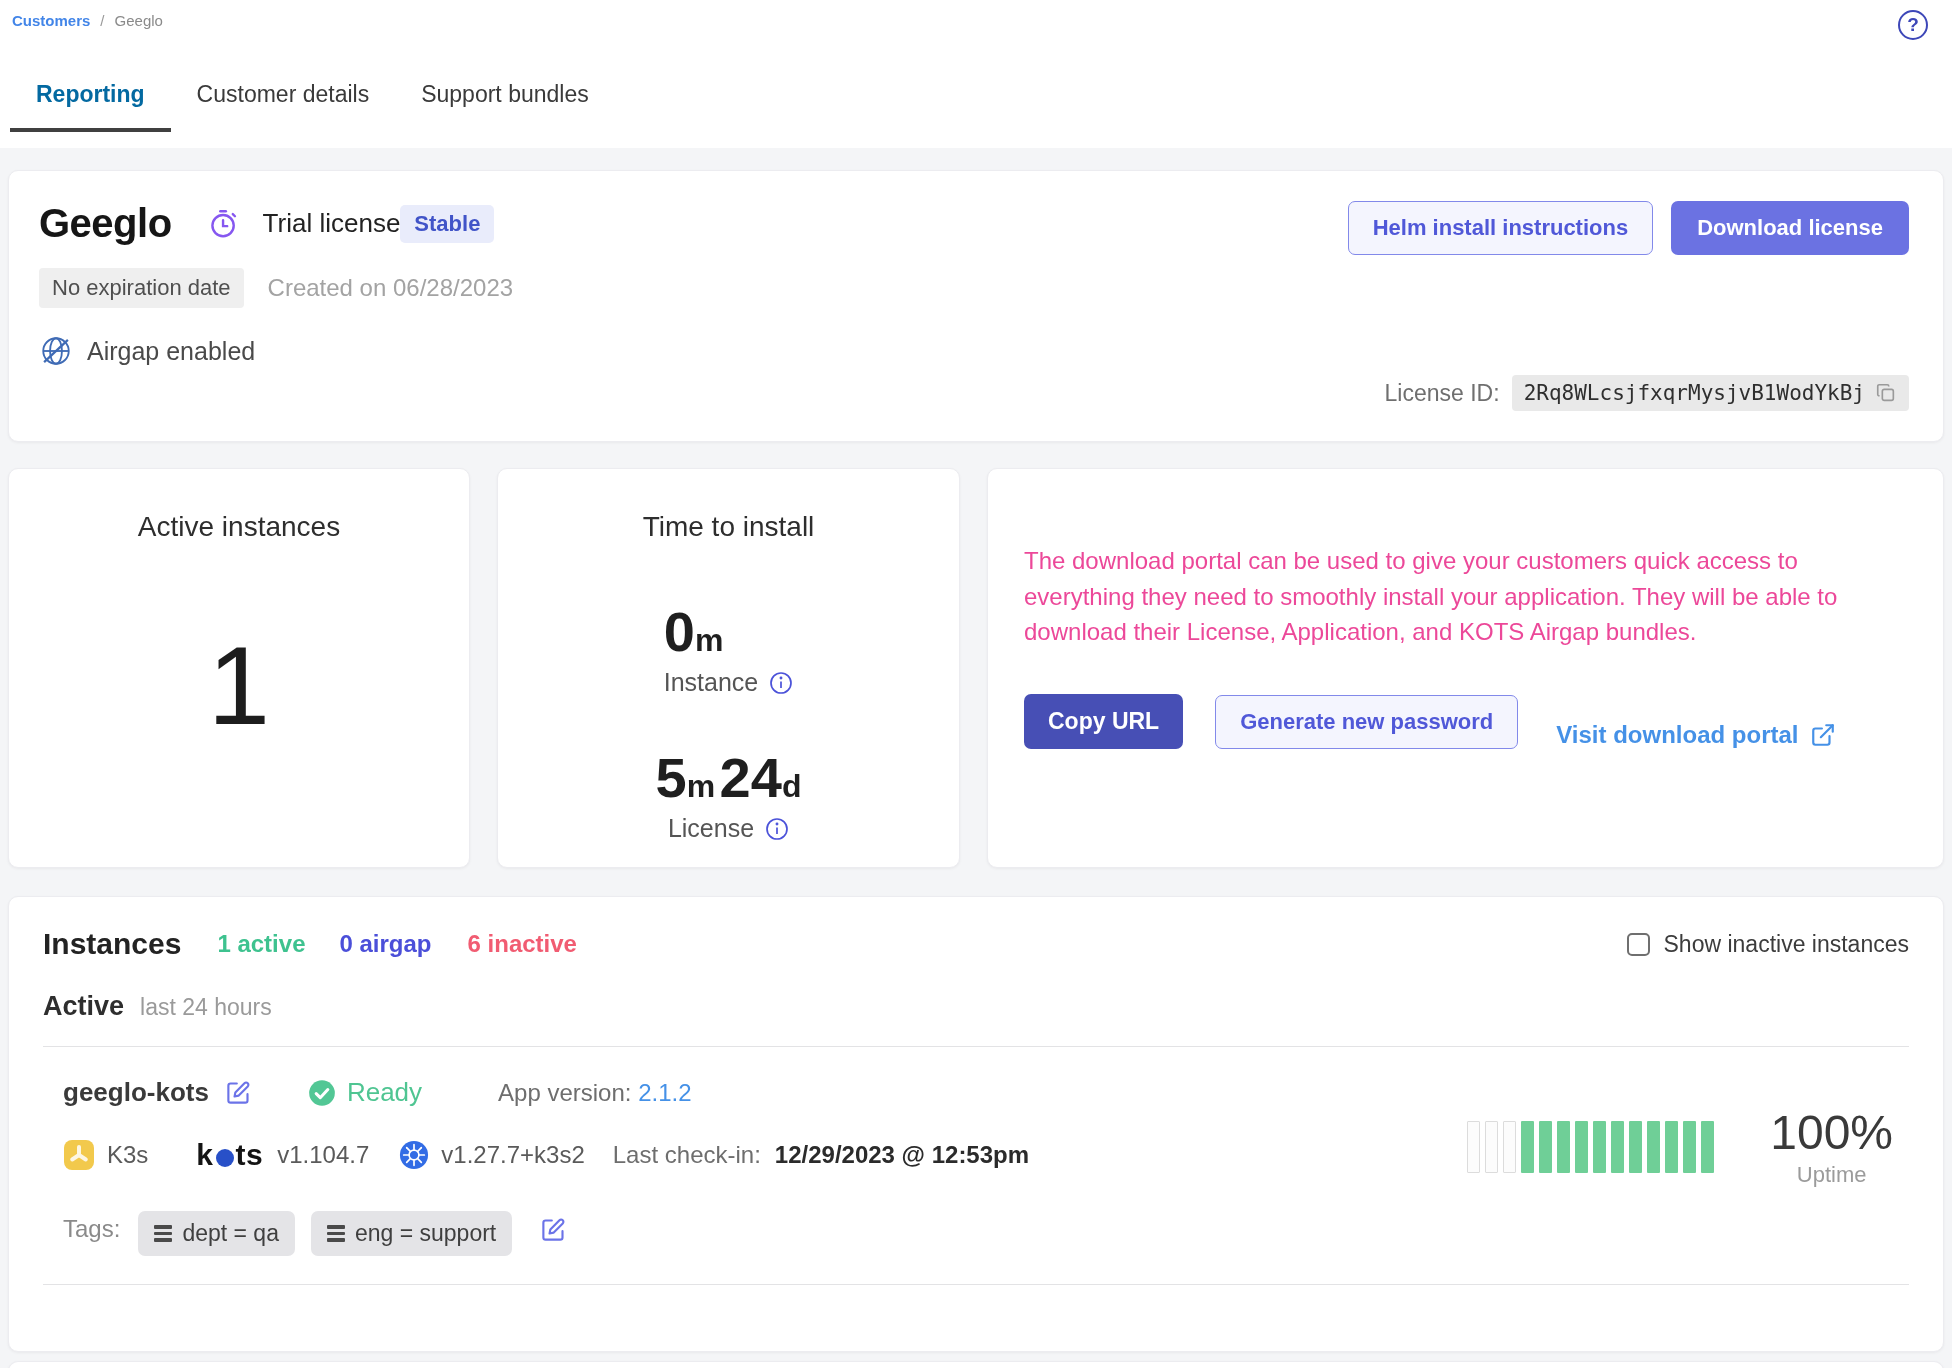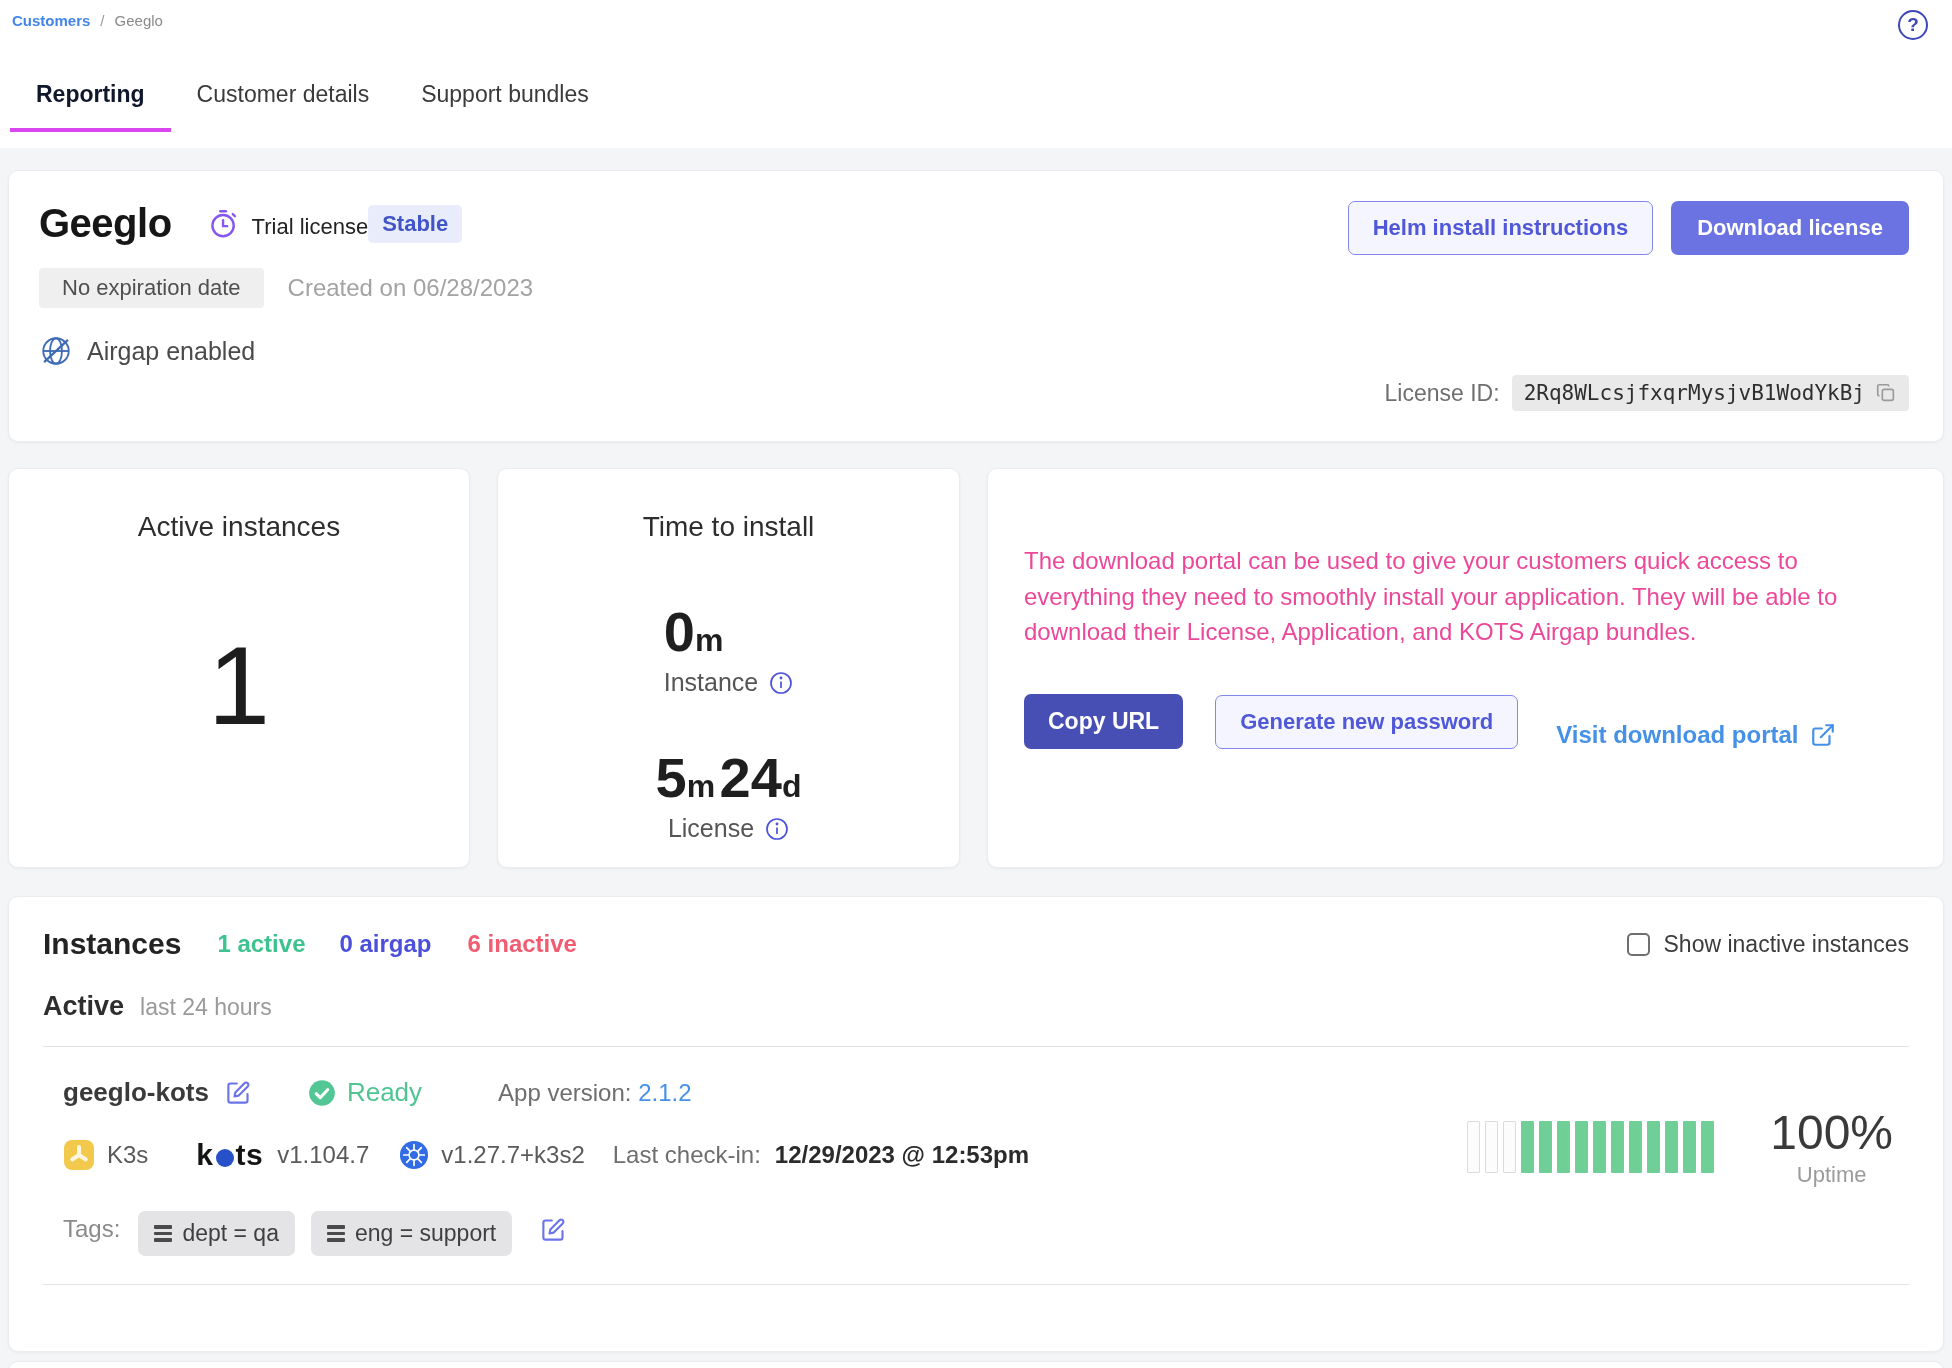--- a/index.html
+++ b/index.html
@@ -17,35 +17,35 @@
   .breadcrumb .bc-sep { color:#9a9a9a; }
   .breadcrumb .bc-cur { color:#8a8a8a; }
   .help-circle {
     position:absolute; top:10px; right:24px; width:30px; height:30px;
     border:2.5px solid #3d47b8; border-radius:50%; color:#3d47b8;
     font-size:19px; font-weight:700; display:flex; align-items:center; justify-content:center;
     cursor:pointer;
   }
   .tabs { display:flex; margin-top:36px; }
   .tab { font-size:23px; color:#3a3a3a; padding:16px 26px 20px; cursor:pointer; }
-  .tab.active { color:#0f172a; font-weight:700; border-bottom:4px solid #d946ef; }
+  .tab.active { color:#0369a1; font-weight:700; border-bottom:4px solid #404040; }
 
   
   .content { padding:22px 8px 0; }
   .card { background:#fff; border-radius:10px; border:1px solid #ececf0; box-shadow:0 1px 3px rgba(0,0,0,.05); }
 
   
   .header-card { height:272px; padding:30px 34px 30px 30px; display:flex; justify-content:space-between; }
   .hc-left { display:flex; flex-direction:column; }
   .title-row { display:flex; align-items:center; }
   .customer-name { font-size:40px; font-weight:700; color:#161616; letter-spacing:-0.5px; }
-  .license-type { display:flex; align-items:flex-end; gap:12px; font-size:22px; color:#222; margin-left:36px; }
+  .license-type { display:flex; align-items:flex-start; gap:23px; font-size:26px; color:#222; margin-left:36px; }
   .badge-stable { background:#e9ecfb; color:#4154c8; font-size:22px; font-weight:600; padding:6px 14px; border-radius:5px; }
   .meta-row { margin-top:22px; display:flex; align-items:center; gap:24px; }
-  .badge-gray { background:#efefef; color:#4f4f4f; font-size:22px; padding:7px 23px; border-radius:4px; }
+  .badge-gray { background:#efefef; color:#4f4f4f; font-size:22px; padding:7px 13px; border-radius:4px; }
   .created-text { color:#a3a3a3; font-size:24px; }
   .airgap-row { margin-top:26px; display:flex; align-items:center; gap:14px; font-size:25px; color:#4a4a4a; }
   .hc-right { display:flex; flex-direction:column; justify-content:space-between; align-items:flex-end; }
   .buttons-row { display:flex; gap:18px; }
   .btn-outline {
     border:1px solid #8289ea; background:#f4f5fe; color:#5058d8;
     font-size:22px; font-weight:600; padding:13px 24px; border-radius:7px; cursor:pointer;
     font-family:"Liberation Sans", sans-serif;
   }
   .btn-solid {

